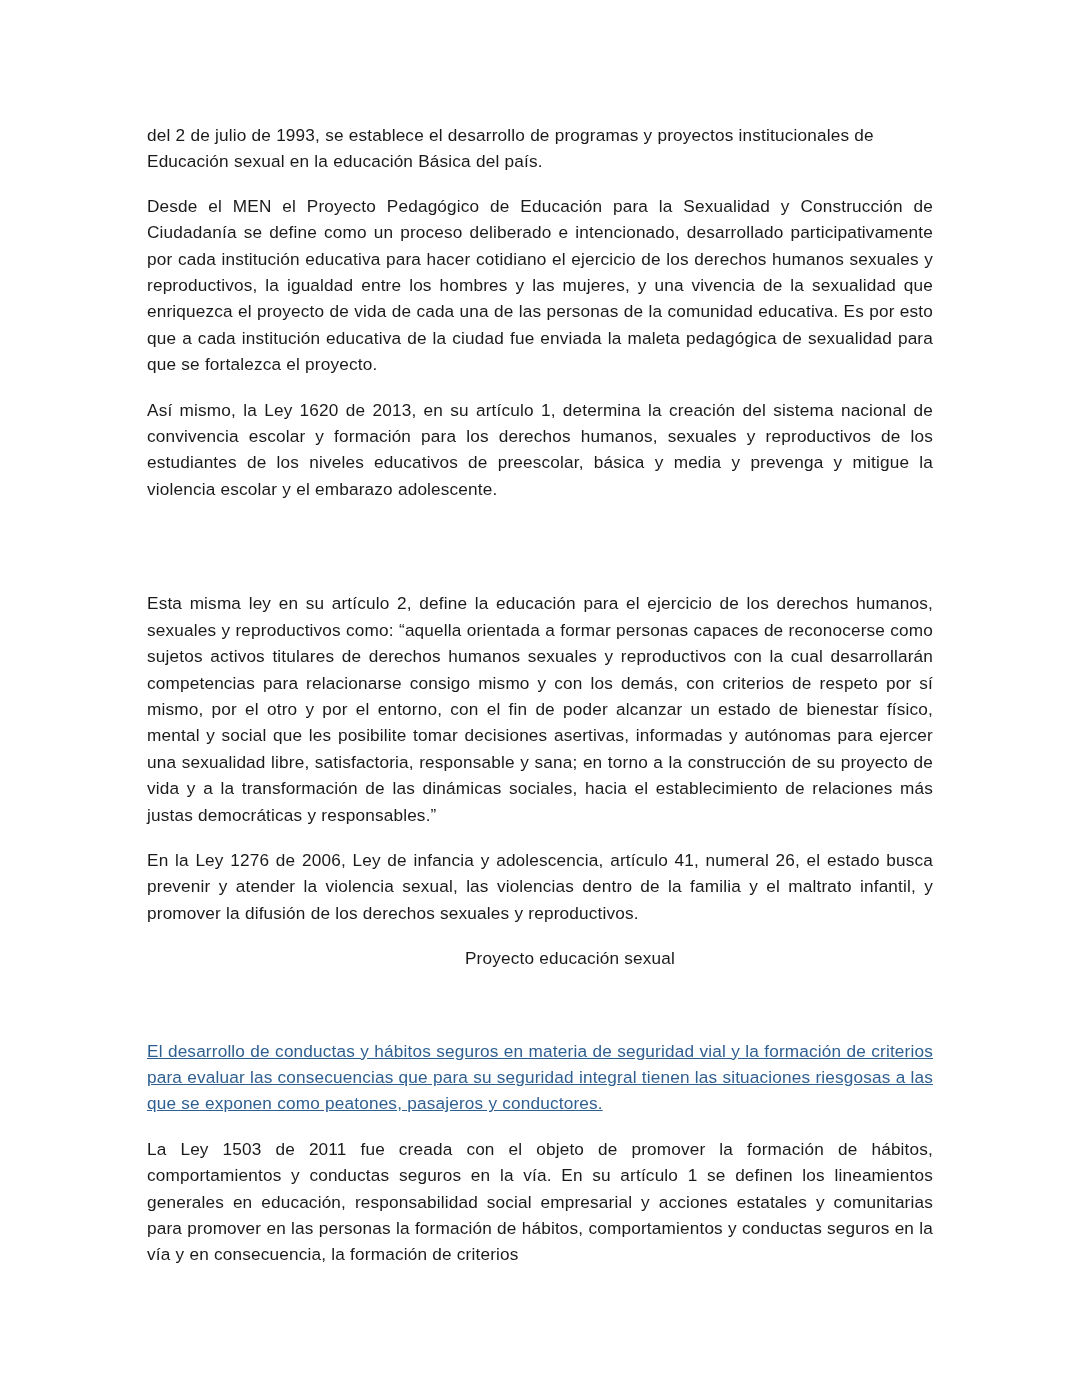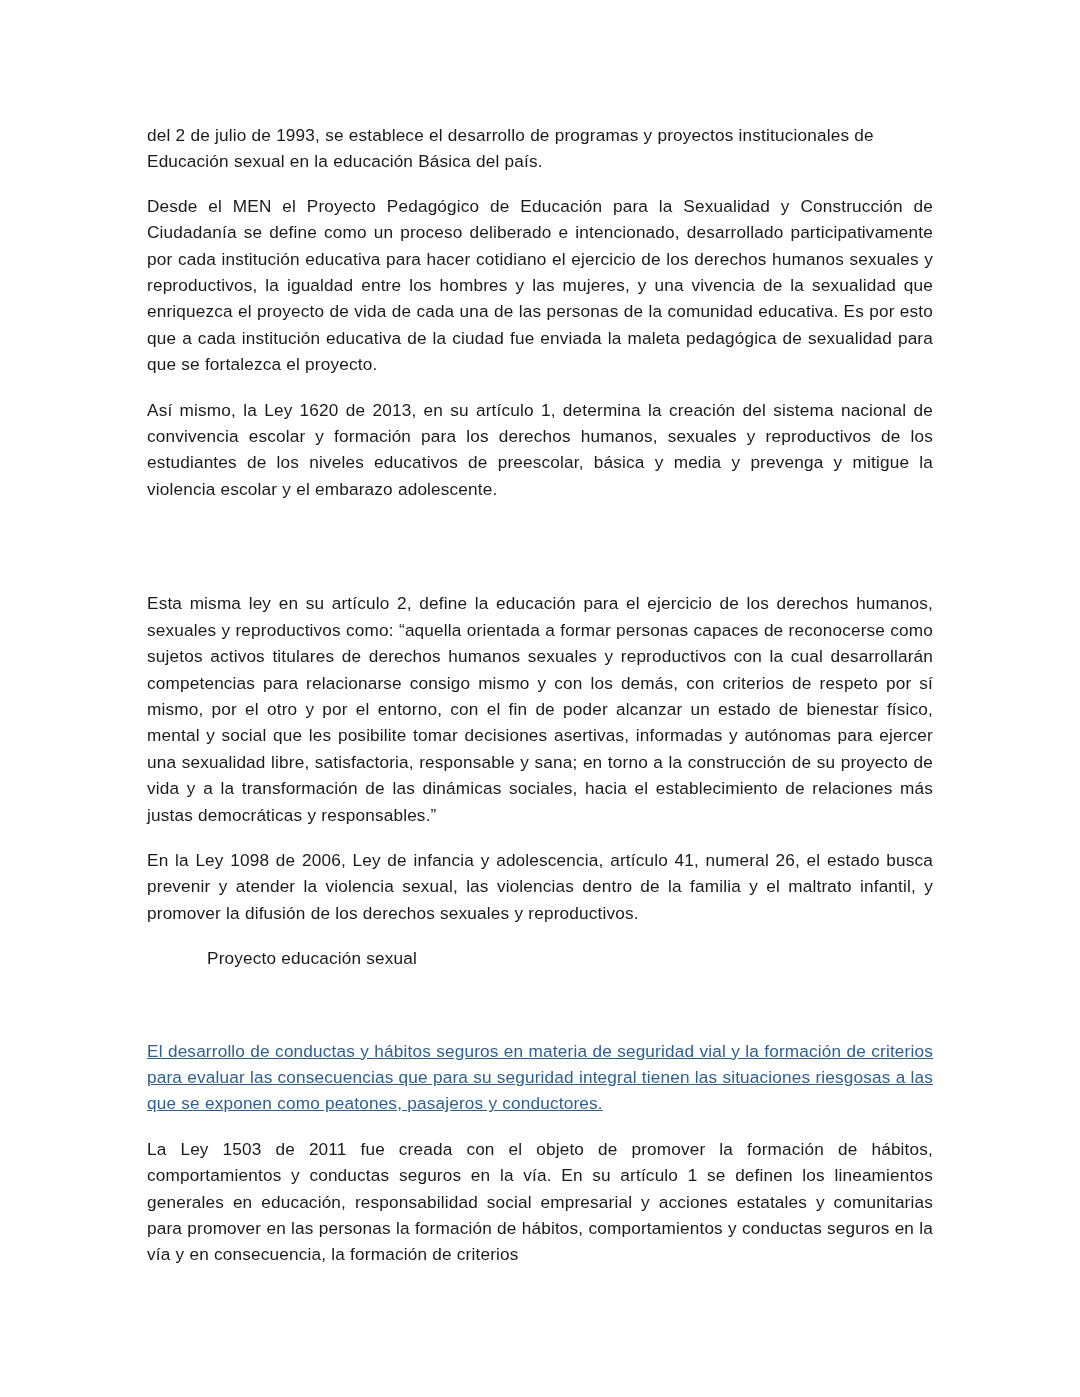--- a/index.html
+++ b/index.html
@@ -48,21 +48,21 @@
   }
 
   p.para.blue {
     color: #2f5f91;
     text-decoration: underline;
   }
 
   p.para.indented {
     text-indent: 0;
     padding-left: 60px;
-    text-align: left;
+    text-align: center;
   }
 
   
   .gap-sm { height: 18px; }
   .gap-md { height: 19px; }
   .gap-lg { height: 88px; }
   .gap-xxl { height: 66px; }
 </style>
 </head>
 <body>
@@ -80,21 +80,21 @@
     <div class="gap-md"></div>
 
     <p class="para">Así mismo, la Ley 1620 de 2013, en su artículo 1, determina la creación del sistema nacional de convivencia escolar y formación para los derechos humanos, sexuales y reproductivos de los estudiantes de los niveles educativos de preescolar, básica y media y prevenga y mitigue la violencia escolar y el embarazo adolescente.</p>
 
     <div class="gap-lg"></div>
 
     <p class="para">Esta misma ley en su artículo 2, define la educación para el ejercicio de los derechos humanos, sexuales y reproductivos como: “aquella orientada a formar personas capaces de reconocerse como sujetos activos titulares de derechos humanos sexuales y reproductivos con la cual desarrollarán competencias para relacionarse consigo mismo y con los demás, con criterios de respeto por sí mismo, por el otro y por el entorno, con el fin de poder alcanzar un estado de bienestar físico, mental y social que les posibilite tomar decisiones asertivas, informadas y autónomas para ejercer una sexualidad libre, satisfactoria, responsable y sana; en torno a la construcción de su proyecto de vida y a la transformación de las dinámicas sociales, hacia el establecimiento de relaciones más justas democráticas y responsables.”</p>
 
     <div class="gap-md"></div>
 
-    <p class="para">En la Ley 1098 de 2006, Ley de infancia y adolescencia, artículo 41, numeral 26, el estado busca prevenir y atender la violencia sexual, las violencias dentro de la familia y el maltrato infantil, y promover la difusión de los derechos sexuales y reproductivos.</p>
+    <p class="para">En la Ley 1276 de 2006, Ley de infancia y adolescencia, artículo 41, numeral 26, el estado busca prevenir y atender la violencia sexual, las violencias dentro de la familia y el maltrato infantil, y promover la difusión de los derechos sexuales y reproductivos.</p>
 
     <div class="gap-md"></div>
 
     <p class="para indented">Proyecto educación sexual</p>
 
     <div class="gap-xxl"></div>
 
     <p class="para blue">El desarrollo de conductas y hábitos seguros en materia de seguridad vial y la formación de criterios para evaluar las consecuencias que para su seguridad integral tienen las situaciones riesgosas a las que se exponen como peatones, pasajeros y conductores.</p>
 
     <div class="gap-md"></div>

